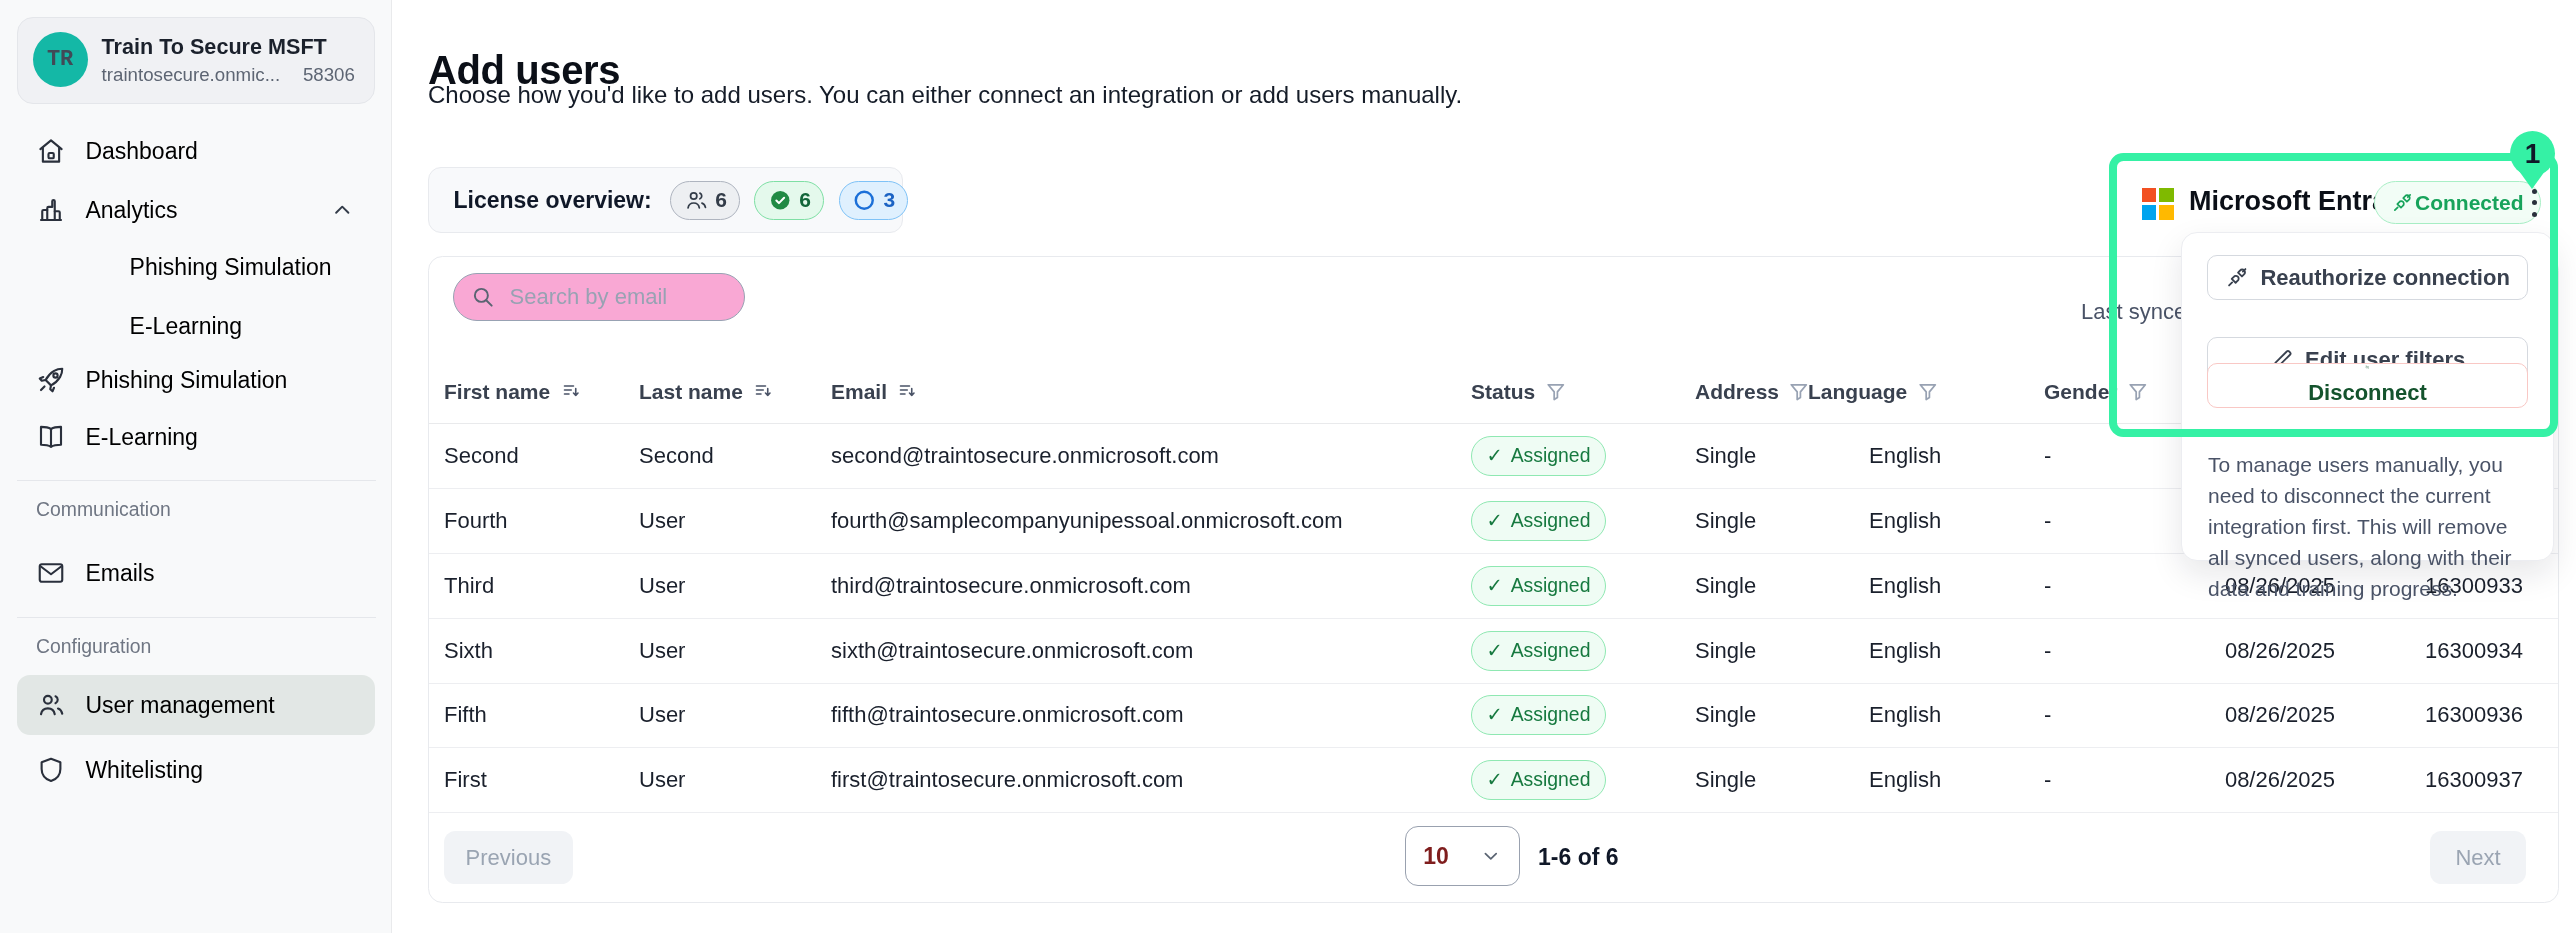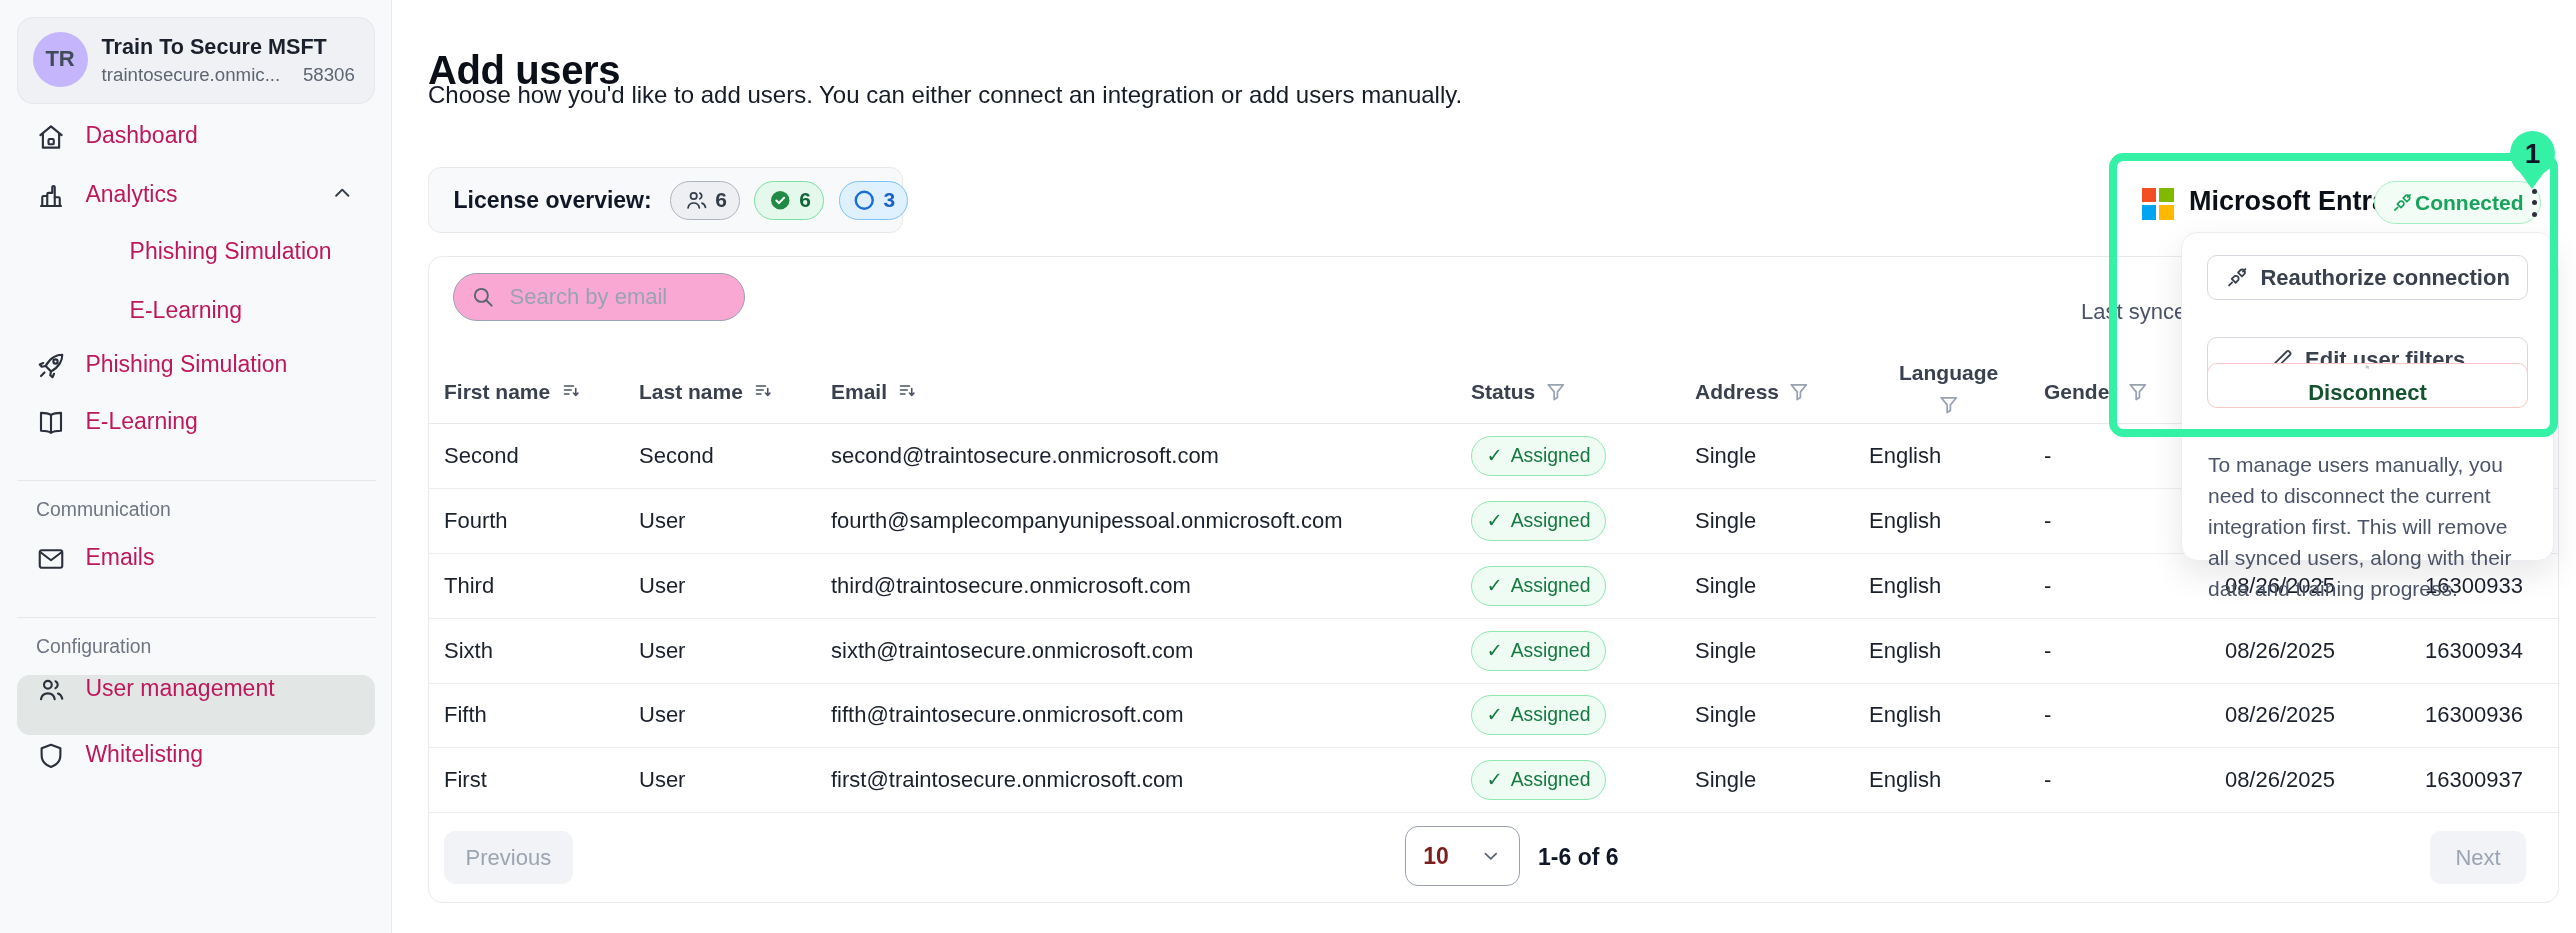--- a/index.html
+++ b/index.html
@@ -3,26 +3,26 @@
 <meta charset="utf-8">
 <style>
   html,body{margin:0;padding:0;overflow:hidden;}
   #app{position:relative;width:2576px;height:933px;background:#ffffff;
        font-family:"Liberation Sans","DejaVu Sans",sans-serif;color:#101828;}
   svg{display:block;}
 
   
   .sidebar{position:absolute;left:0;top:0;width:392px;height:933px;background:#F8F9FA;border-right:1.4px solid #E9EAEC;box-sizing:border-box;}
   .org-card{position:absolute;left:16.6px;top:16.6px;width:358px;height:87px;background:#F0F1F4;border:1.4px solid #E4E6EA;border-radius:16px;box-sizing:border-box;cursor:pointer;}
-  .avatar{position:absolute;left:15px;top:14.4px;width:55px;height:55px;border-radius:50%;background:#c4b5fd;color:#414A57;font-weight:700;font-size:22px;display:flex;align-items:center;justify-content:center;}
+  .avatar{position:absolute;left:15px;top:14.4px;width:55px;height:55px;border-radius:50%;background:#14b8a6;color:#414A57;font-weight:700;font-size:22px;display:flex;align-items:center;justify-content:center;font-family:Liberation Mono, monospace;}
   .org-name{position:absolute;left:84px;top:16px;font-size:21.6px;font-weight:600;color:#1B212C;white-space:nowrap;}
   .org-domain{position:absolute;left:84px;top:46px;font-size:18.7px;color:#5D6573;white-space:nowrap;}
   .org-count{position:absolute;right:18.7px;top:46px;font-size:18.7px;color:#5D6573;}
 
-  .nav-item{position:absolute;left:16.6px;width:358px;height:58px;display:flex;align-items:flex-start;gap:19.4px;padding-left:19.4px;box-sizing:border-box;font-size:23px;color:#be185d;border-radius:13px;cursor:pointer;}
+  .nav-item{position:absolute;left:16.6px;width:358px;height:58px;display:flex;align-items:center;gap:19.4px;padding-left:19.4px;box-sizing:border-box;font-size:23px;color:#000000;border-radius:13px;cursor:pointer;}
   .nav-item .nico{width:30px;height:30px;flex:0 0 30px;color:#2A303C;}
   .nav-sub{padding-left:113px;}
   .nav-active{background:#E2E7E5;}
   .nav-caret{margin-left:auto;margin-right:20px;width:24.5px;height:24.5px;color:#333C49;}
   .section-label{position:absolute;left:36px;font-size:19.4px;color:#6F7683;}
   .side-divider{position:absolute;left:16.6px;width:359px;height:1.4px;background:#E5E7EB;}
 
   
   .page-title{position:absolute;left:428px;top:21.6px;font-size:40px;font-weight:800;color:#0B0F17;letter-spacing:-0.4px;}
   .page-sub{position:absolute;left:428px;top:81px;font-size:24px;color:#151C28;}
@@ -50,21 +50,21 @@
   .i-sort{width:21.6px;height:21.6px;color:#4A5367;cursor:pointer;}
   .i-funnel{width:21.6px;height:21.6px;color:#98A2B3;cursor:pointer;}
 
   .row{position:absolute;left:0;right:0;height:65px;border-bottom:1.4px solid #EDEEF1;}
   .cell{position:absolute;top:0;height:100%;display:flex;align-items:center;font-size:22px;color:#1A202C;white-space:nowrap;}
   .c-first{left:15px;} .c-last{left:210px;} .c-email{left:402px;}
   .c-status{left:1042px;} .c-addr{left:1266px;} .c-lang{left:1433px;margin-left:7px;} .c-gender{left:1615px;}
   .c-sync{left:1713px;width:193px;justify-content:flex-end;}
   .c-id{left:1914px;width:180px;justify-content:flex-end;}
   .h-first{left:15px;} .h-last{left:210px;} .h-email{left:402px;}
-  .h-status{left:1042px;} .h-addr{left:1266px;} .h-lang{left:1470px;flex-direction:column;} .h-gender{left:1615px;}
+  .h-status{left:1042px;} .h-addr{left:1266px;} .h-lang{left:1379px;} .h-gender{left:1615px;}
   .status-pill{height:40px;border-radius:20px;background:#EFFCF4;border:1.4px solid #8FE8B2;color:#16793F;display:inline-flex;align-items:center;gap:8px;padding:0 14.4px;font-size:19.4px;box-sizing:border-box;}
 
   
   .btn-page{position:absolute;top:574px;height:53px;background:#F1F3F6;border:none;border-radius:11.5px;color:#9AA4B2;font-size:22px;font-family:inherit;display:flex;align-items:center;justify-content:center;padding:0 21.6px;cursor:default;box-sizing:border-box;}
   .btn-prev{left:15px;}
   .btn-next{left:2001px;width:96px;}
   .size-select{position:absolute;left:976px;top:569px;width:115px;height:60px;border:1.4px solid #99A1AF;border-radius:13px;background:#fff;display:flex;align-items:center;justify-content:space-between;padding:0 17.3px;box-sizing:border-box;font-size:23px;font-weight:600;color:#7f1d1d;cursor:pointer;}
   .size-select .caret{width:21.6px;height:21.6px;color:#5A6472;}
   .range{position:absolute;left:1109px;top:587px;font-size:23px;font-weight:600;color:#101828;white-space:nowrap;}
 

